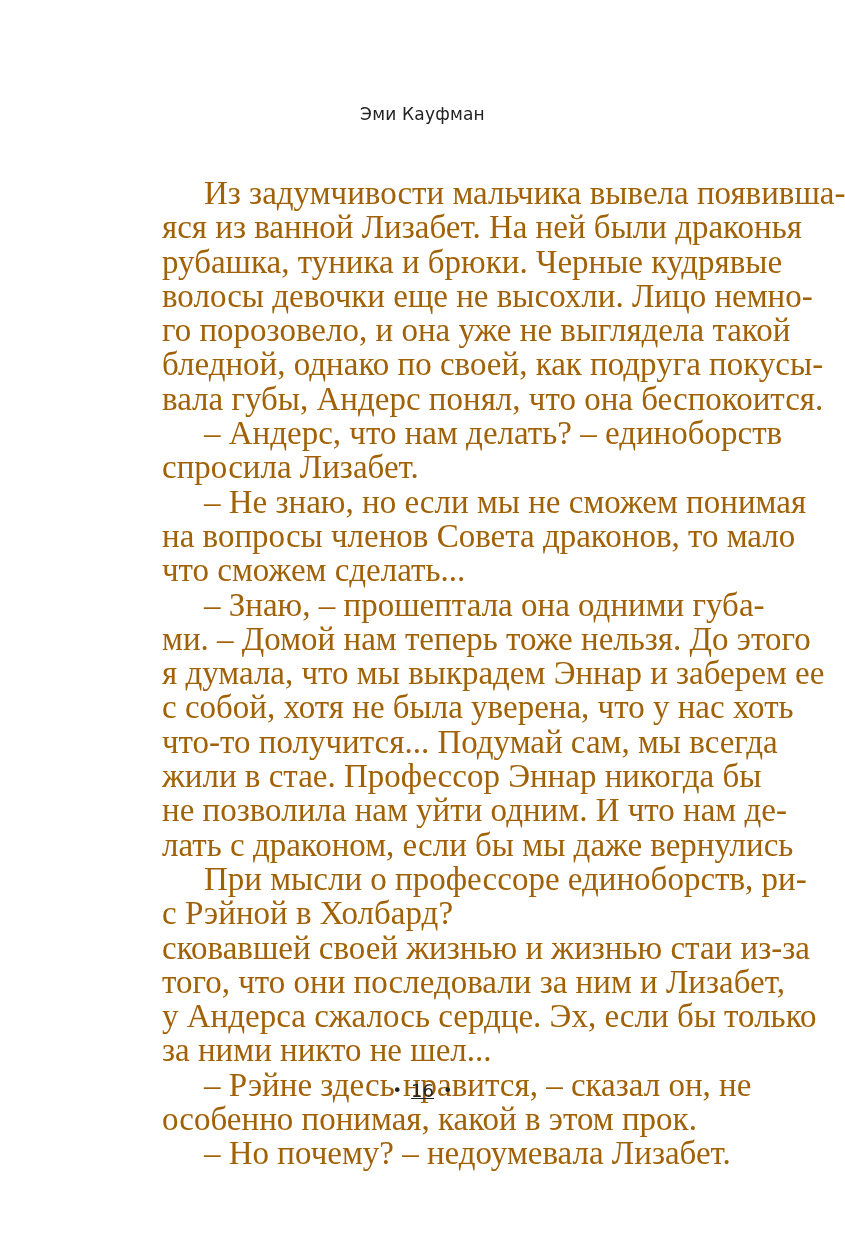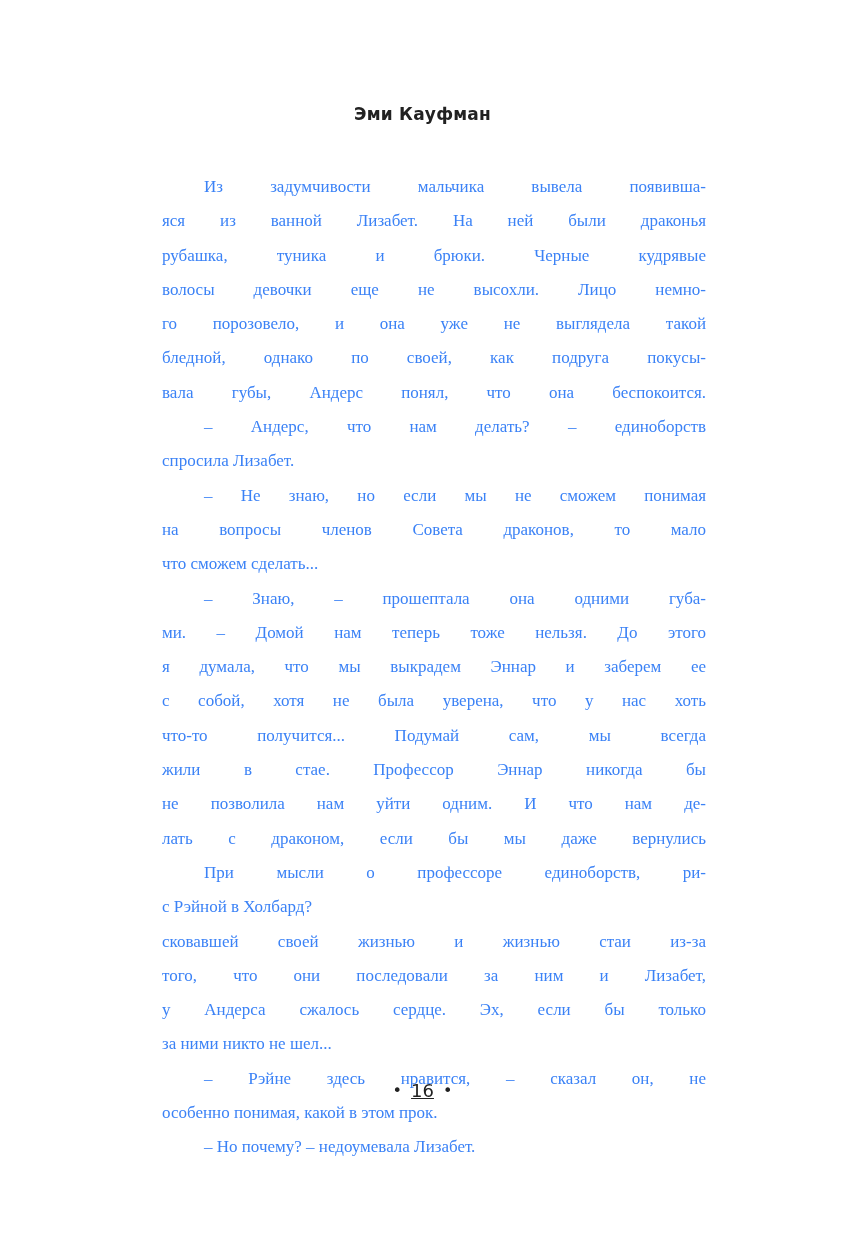--- a/index.html
+++ b/index.html
@@ -17,31 +17,30 @@
     .running-head {
       position: absolute;
       top: 104px;
       left: 0;
       width: 845px;
       text-align: center;
       font-family: "DejaVu Sans", sans-serif;
       font-size: 17px;
       letter-spacing: 0.2px;
       color: #222;
-      font-weight: bold;
     }
     .body-text {
       position: absolute;
-      top: 170px;
+      top: 176px;
       left: 162px;
       width: 544px;
       font-family: "Liberation Serif", serif;
-      font-size: 17px;
+      font-size: 33px;
       line-height: 34.3px;
-      color: #3b82f6;
+      color: #a16207;
     }
     .line {
       display: block;
       white-space: nowrap;
       text-align: justify;
       text-align-last: justify;
       height: 34.3px;
     }
     .line.indent {
       padding-left: 42px;

